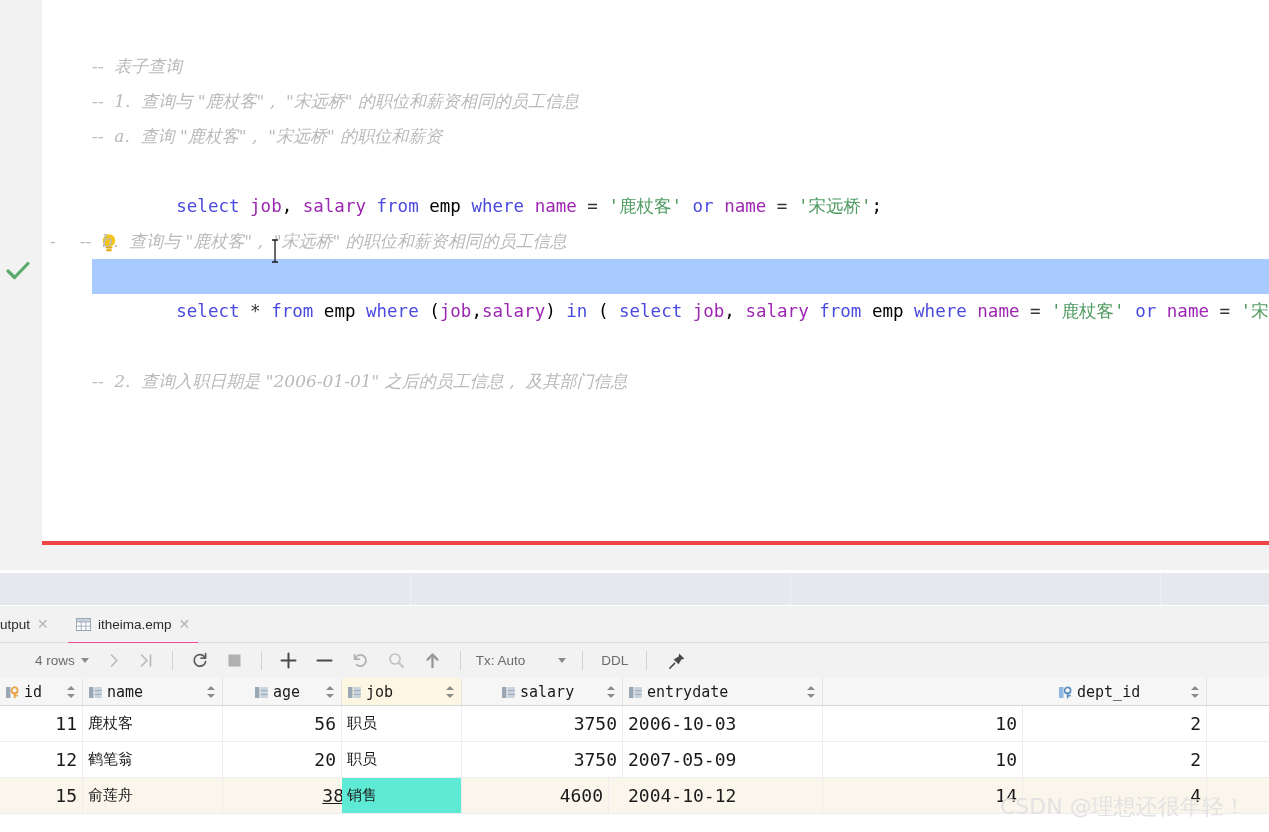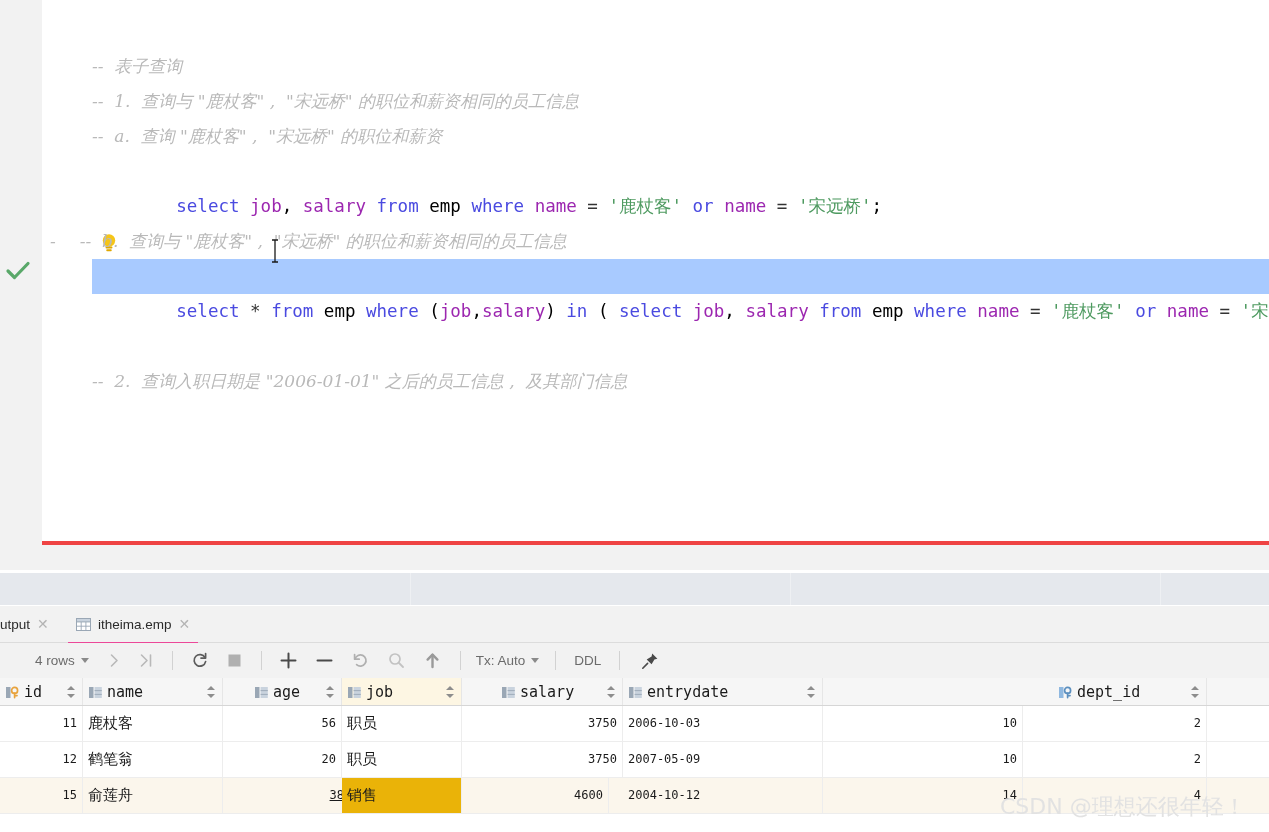--- a/index.html
+++ b/index.html
@@ -72,25 +72,25 @@
   .hcell .nm{flex:1;}
   .sorter{width:9px;height:14px;position:relative;margin-right:6px;}
   .sorter:before,.sorter:after{content:"";position:absolute;left:0;border-left:4px solid transparent;border-right:4px solid transparent;}
   .sorter:before{top:1px;border-bottom:4px solid #8d8d8d;}
   .sorter:after{bottom:1px;border-top:4px solid #8d8d8d;}
   .colic{width:13px;height:13px;margin-right:5px;flex:none;}
 
   .grow{position:absolute;left:0;width:1269px;height:36px;border-bottom:1px solid #ededed;box-sizing:border-box;}
   .grow.sel{background:#fbf6ec;}
   .gcell{position:absolute;top:0;height:35px;line-height:35px;box-sizing:border-box;
-    font-family:"DejaVu Sans Mono","Liberation Mono",monospace;font-size:12px;color:#1a1a1a;
+    font-family:"DejaVu Sans Mono","Liberation Mono",monospace;font-size:18px;color:#1a1a1a;
     border-right:1px solid #ededed;padding:0 5px;white-space:nowrap;overflow:hidden;}
   .gcell.num{text-align:right;}
   .gcell.cjk{font-family:"DejaVu Sans","Liberation Sans",sans-serif;font-size:15px;}
-  .gcell.cellsel{background:#eab308;}
+  .gcell.cellsel{background:#5eead4;}
 
   
   .wm{position:absolute;left:1000px;top:792px;font-size:22px;color:#e2e2e2;white-space:nowrap;
       font-family:"DejaVu Sans","Liberation Sans",sans-serif;pointer-events:none;}
 </style>
 </head>
 <body>
 
 <div class="root">
 
@@ -222,21 +222,21 @@
     </div>
     <div class="it" style="width:36px;">
       <svg width="17" height="17" viewBox="0 0 17 17">
         <path d="M8.5 15 V3" stroke="#9a9a9a" stroke-width="2.4" stroke-linecap="round"></path>
         <path d="M3.6 7.6 L8.5 2.6 L13.4 7.6" stroke="#9a9a9a" stroke-width="2.4" fill="none" stroke-linecap="round" stroke-linejoin="round"></path>
       </svg>
     </div>
 
     <div class="vsep"></div>
 
-    <div class="it" style="margin-left:6px;">
+    <div class="it" style="margin-left:6px;gap:27px;">
       <span>Tx: Auto</span>
       <span class="chev"></span>
     </div>
 
     <div class="vsep" style="margin-left:16px;"></div>
 
     <div class="it" style="margin-left:9px;">
       <span>DDL</span>
     </div>
 

